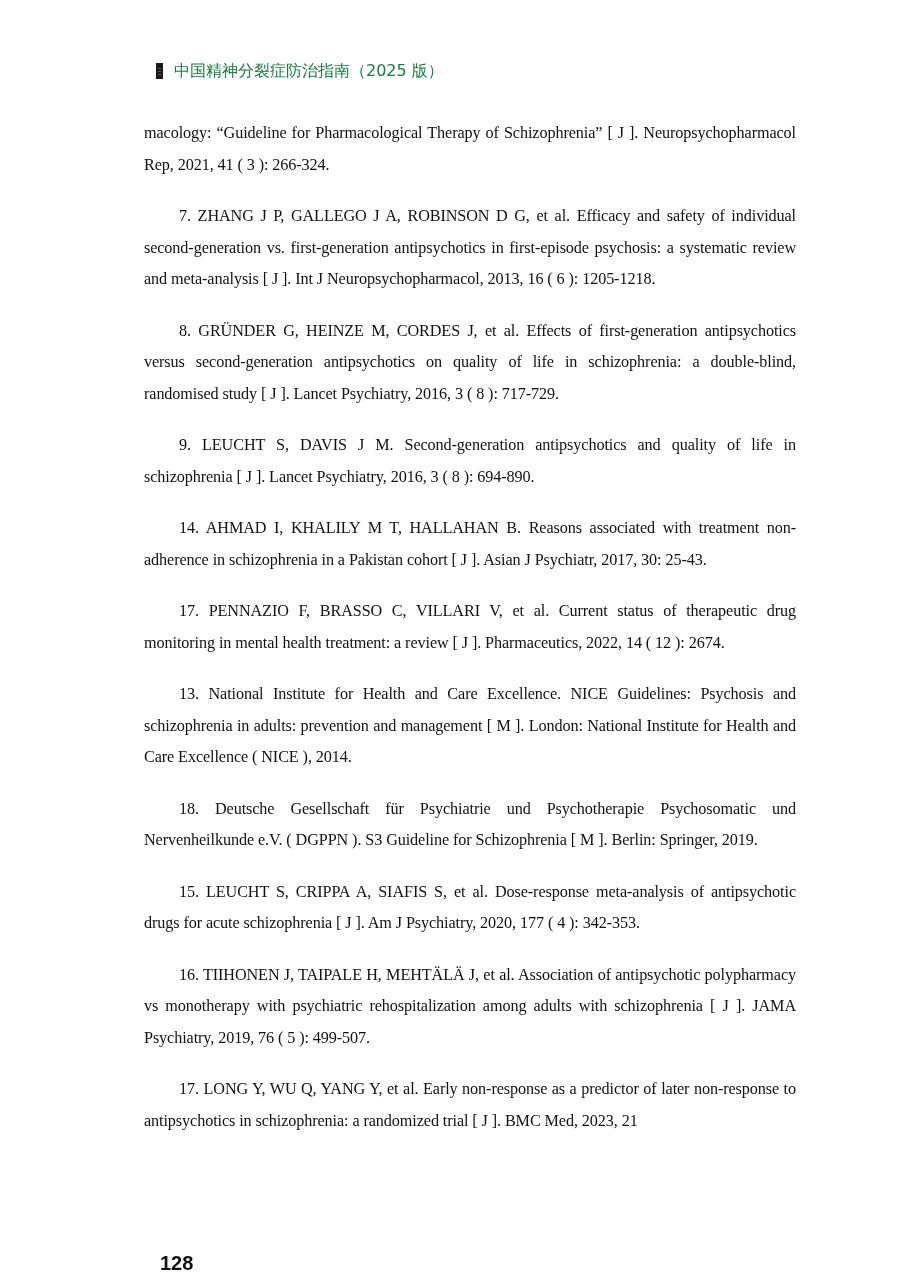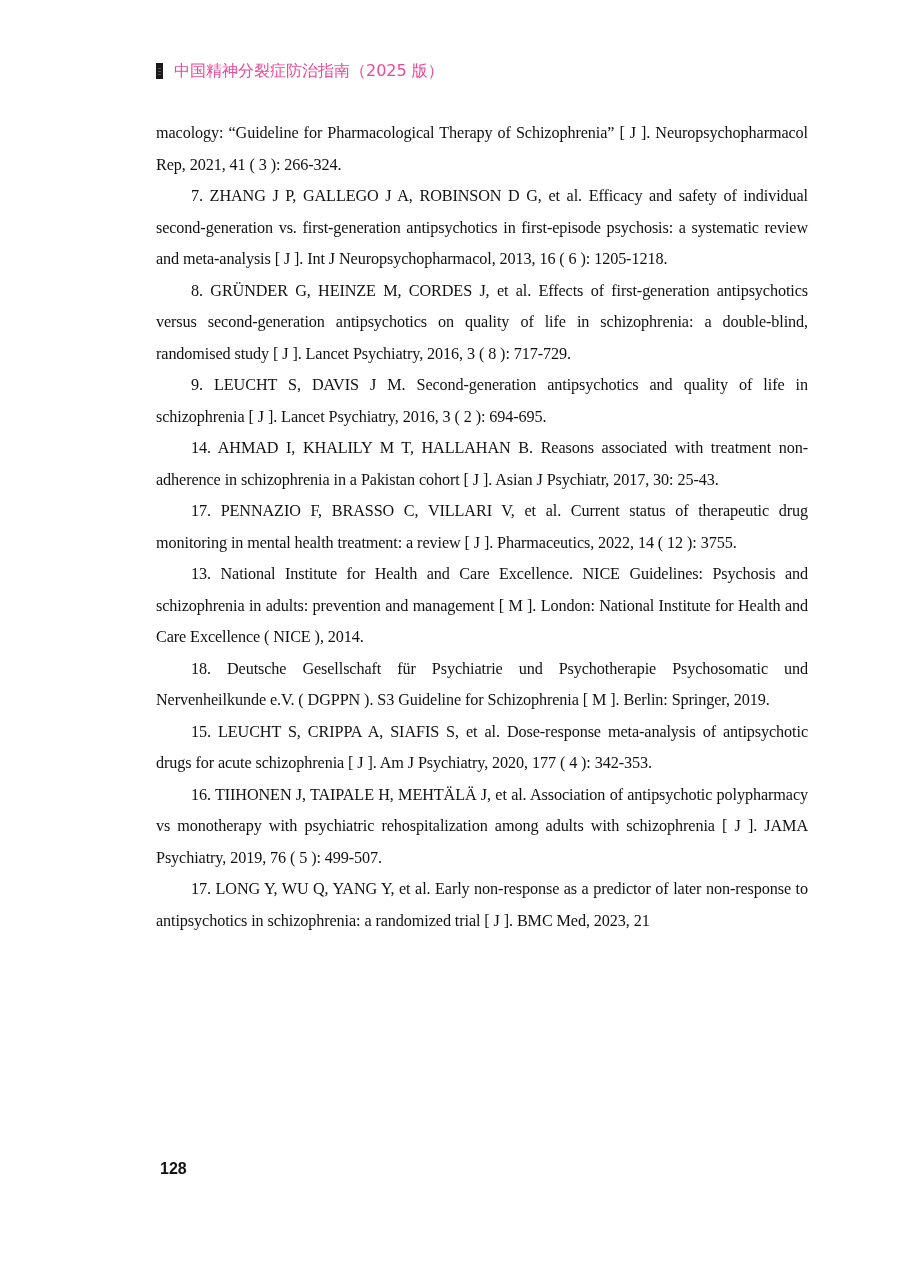--- a/index.html
+++ b/index.html
@@ -17,61 +17,62 @@
     }
     .running-header {
       position: absolute;
       left: 156px;
       top: 60px;
       height: 22px;
       display: flex;
       align-items: center;
       font-family: "DejaVu Sans", "Liberation Sans", sans-serif;
       font-size: 16px;
-      color: #ec4899;
+      color: #15803d;
     }
     .header-mark {
       width: 7px;
       height: 16px;
       background: #1a1a1a;
       margin-right: 11px;
       display: inline-block;
       position: relative;
     }
     .header-mark::after {
       content: "";
       position: absolute;
       left: 2px; top: 3px;
       width: 3px; height: 10px;
       background: repeating-linear-gradient(#1a1a1a 0 2px, #555 2px 3px);
     }
     .content {
       position: absolute;
-      left: 156px;
+      left: 144px;
       top: 118px;
       width: 652px;
       font-size: 16.2px;
       line-height: 31.5px;
       letter-spacing: -0.1px;
     }
     .ref {
       margin: 0;
       text-align: justify;
       text-align-last: left;
     }
     .ref.indent {
       text-indent: 35px;
+      margin-top: 20px;
     }
     .page-number {
       position: absolute;
       left: 160px;
-      top: 1160px;
+      top: 1252px;
       font-family: "Liberation Sans", "DejaVu Sans", sans-serif;
       font-weight: bold;
-      font-size: 16px;
+      font-size: 20px;
       color: #111;
     }
   </style>
 </head>
 <body>
 
 <div class="running-header">
   <span class="header-mark"></span>
   <span>中国精神分裂症防治指南（2025 版）</span>
 </div>
@@ -83,29 +84,29 @@
   <p class="ref indent">
     <span>7.</span>
     <span>ZHANG J P, GALLEGO J A, ROBINSON D G, et al. Efficacy and safety of individual second-generation vs. first-generation antipsychotics in first-episode psychosis: a systematic review and meta-analysis [ J ]. Int J Neuropsychopharmacol, 2013, 16 ( 6 ): 1205-1218.</span>
   </p>
   <p class="ref indent">
     <span>8.</span>
     <span>GRÜNDER G, HEINZE M, CORDES J, et al. Effects of first-generation antipsychotics versus second-generation antipsychotics on quality of life in schizophrenia: a double-blind, randomised study [ J ]. Lancet Psychiatry, 2016, 3 ( 8 ): 717-729.</span>
   </p>
   <p class="ref indent">
     <span>9.</span>
-    <span>LEUCHT S, DAVIS J M. Second-generation antipsychotics and quality of life in schizophrenia [ J ]. Lancet Psychiatry, 2016, 3 ( 2 ): 694-695.</span>
+    <span>LEUCHT S, DAVIS J M. Second-generation antipsychotics and quality of life in schizophrenia [ J ]. Lancet Psychiatry, 2016, 3 ( 8 ): 694-890.</span>
   </p>
   <p class="ref indent">
     <span>14.</span>
     <span>AHMAD I, KHALILY M T, HALLAHAN B. Reasons associated with treatment non-adherence in schizophrenia in a Pakistan cohort [ J ]. Asian J Psychiatr, 2017, 30: 25-43.</span>
   </p>
   <p class="ref indent">
     <span>17.</span>
-    <span>PENNAZIO F, BRASSO C, VILLARI V, et al. Current status of therapeutic drug monitoring in mental health treatment: a review [ J ]. Pharmaceutics, 2022, 14 ( 12 ): 3755.</span>
+    <span>PENNAZIO F, BRASSO C, VILLARI V, et al. Current status of therapeutic drug monitoring in mental health treatment: a review [ J ]. Pharmaceutics, 2022, 14 ( 12 ): 2674.</span>
   </p>
   <p class="ref indent">
     <span>13.</span>
     <span>National Institute for Health and Care Excellence. NICE Guidelines: Psychosis and schizophrenia in adults: prevention and management [ M ]. London: National Institute for Health and Care Excellence ( NICE ), 2014.</span>
   </p>
   <p class="ref indent">
     <span>18.</span>
     <span>Deutsche Gesellschaft für Psychiatrie und Psychotherapie Psychosomatic und Nervenheilkunde e.V. ( DGPPN ). S3 Guideline for Schizophrenia [ M ]. Berlin: Springer, 2019.</span>
   </p>
   <p class="ref indent">

